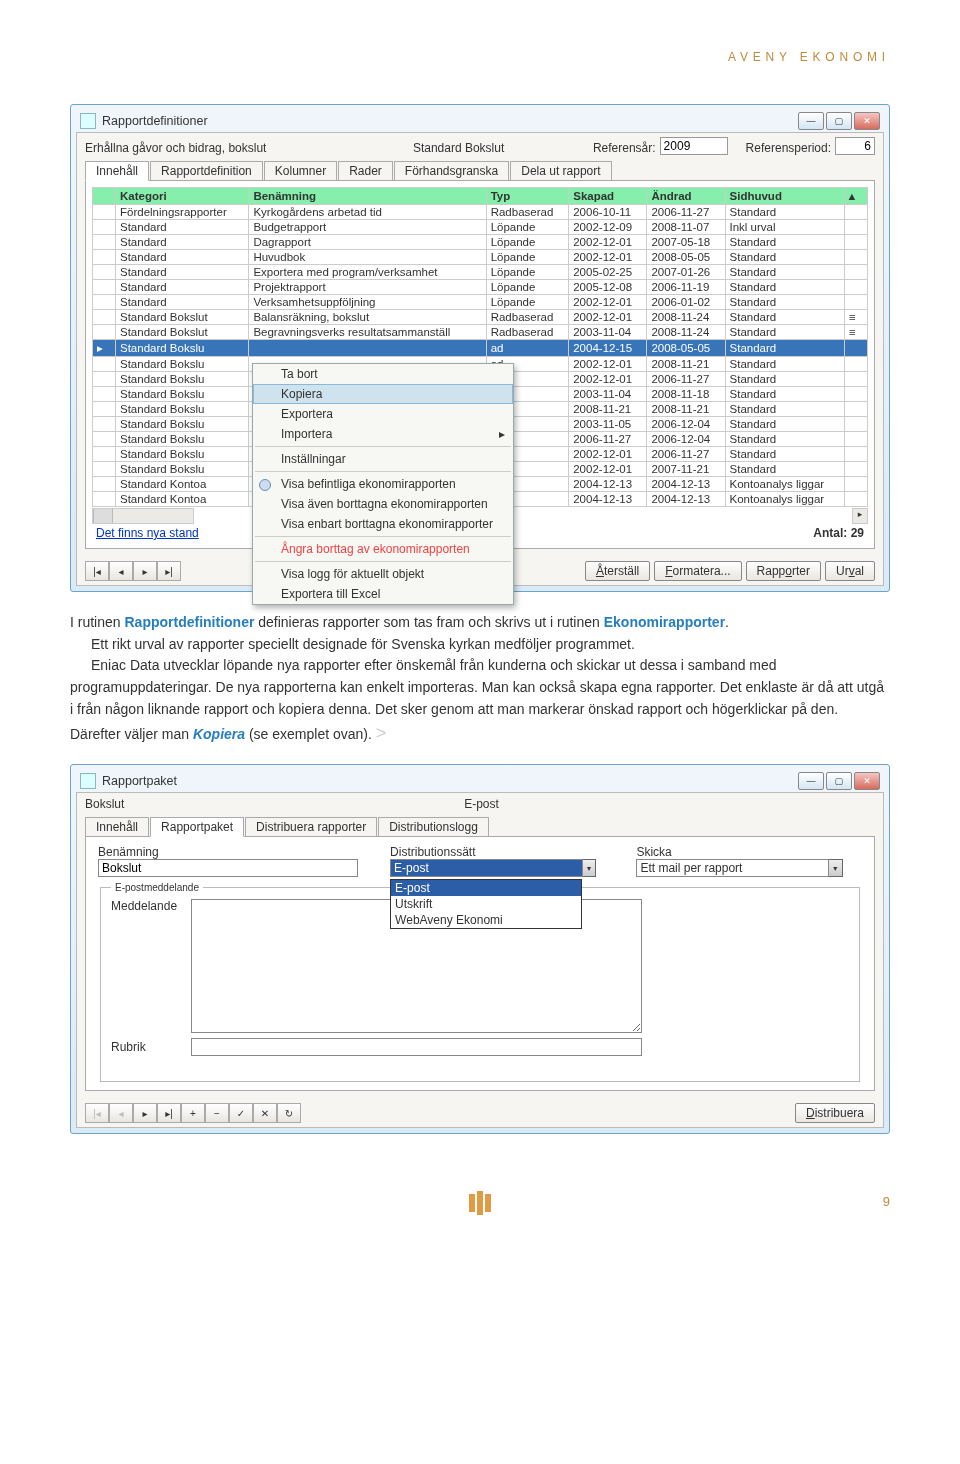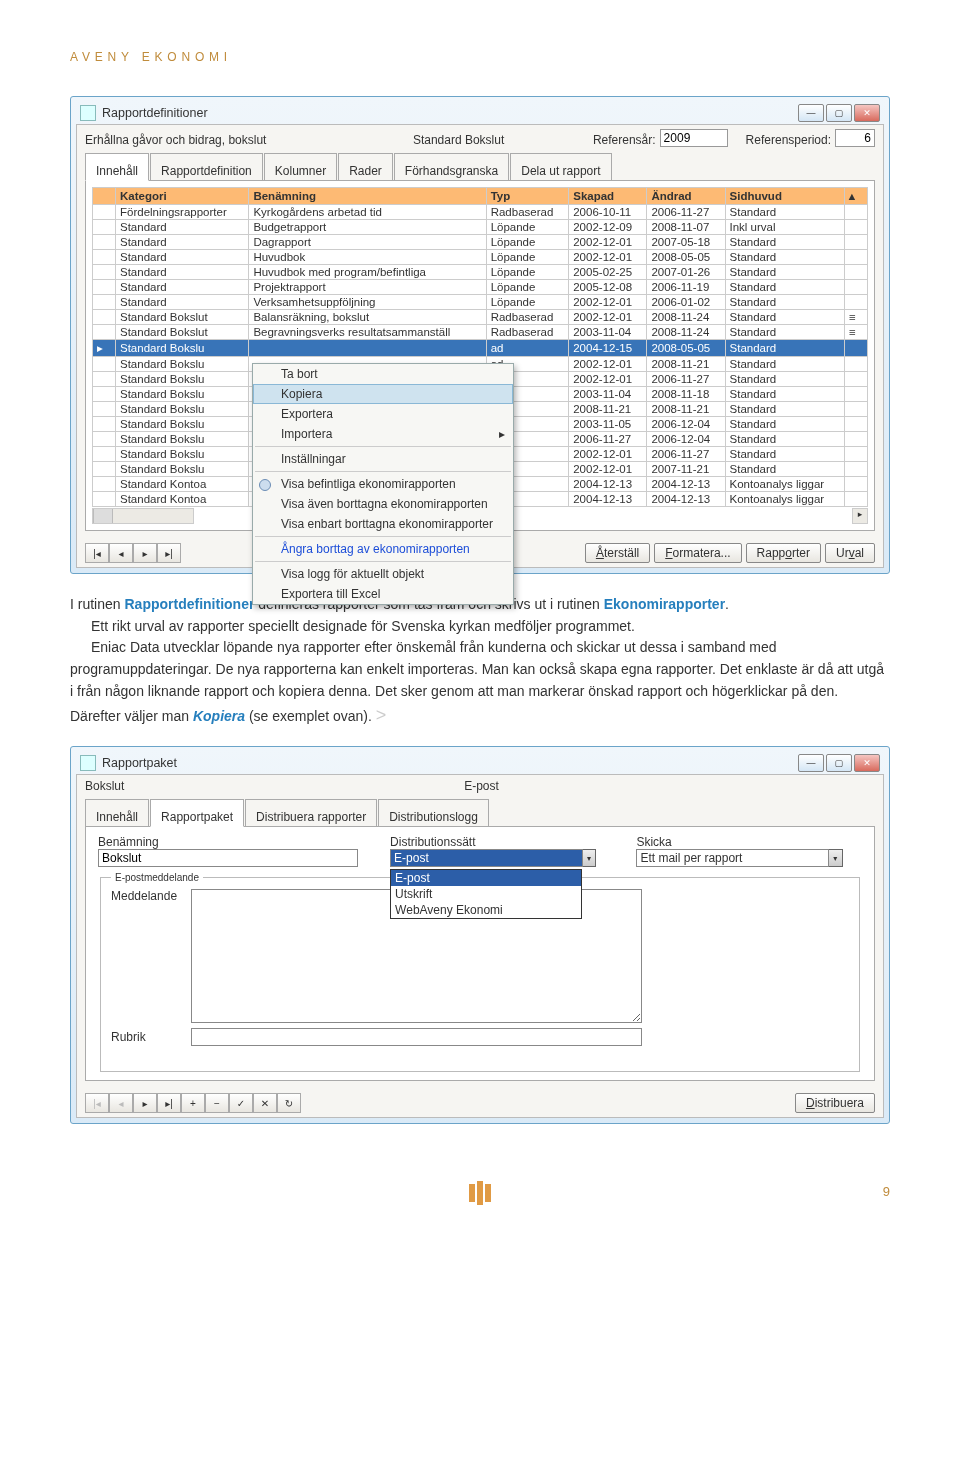--- a/index.html
+++ b/index.html
@@ -1,17 +1,17 @@
 <!DOCTYPE html>
 <html><head>
 <meta charset="utf-8">
 <style>
   body{margin:0;background:#fff;font-family:"Segoe UI",Tahoma,Arial,sans-serif;color:#333;font-size:13px;width:960px}
   .page{padding:50px 70px 20px}
-  .header{font-family:Arial;letter-spacing:0.4em;font-size:12px;text-align:left;color:#C08C3C;margin-bottom:32px}
+  .header{font-family:Arial;letter-spacing:0.4em;font-size:12px;text-align:right;color:#C08C3C;margin-bottom:40px}
   .para{font-size:14px;line-height:1.55;color:#333;margin-top:20px}
   .para b.link{color:#267fbd}
   .para b.emph{color:#267fbd;font-style:italic}
   .angle{color:#ccc;font-size:18px}
   .footer{display:flex;justify-content:center;margin-top:60px;position:relative}
   .pagenum{position:absolute;right:0;color:#C08C3C;font-size:13px}
   .logo{display:flex;gap:2px}
   .logo span{width:6px;height:18px;background:#E09A44;display:block}
   .logo span:nth-child(2){height:24px;margin-top:-3px}
   .logo span:nth-child(3){height:18px}
@@ -20,32 +20,32 @@
   .titlebar{display:flex;align-items:center;padding:2px 4px;gap:6px}
   .titlebar .appicon{background:#dff;width:14px;height:14px;border:1px solid #8bb}
   .titlebar .title{flex:1;font-size:12.5px;color:#333}
   .winbtns{display:flex;gap:2px}
   .winbtn{width:24px;height:16px;border:1px solid #888;border-radius:2px;background:linear-gradient(#fff,#d4e6f5);font-size:9px;display:flex;align-items:center;justify-content:center}
   .winbtn.close{background:linear-gradient(#f5c6c2,#d86a5d);color:#fff}
   .toprow{display:flex;align-items:flex-end;padding:4px 8px;font-size:12px}
   .toprow .lbl{margin-right:4px}
   .toprow input{font-size:12px;padding:1px 3px;border:1px solid #999;background:#fff}
   .tabs{display:flex;border-bottom:1px solid #aaa;margin:2px 8px 0;font-size:12px}
-  .tab{padding:10px 10px 2px;border:1px solid #aaa;border-bottom:none;background:#f6f5f2;margin-right:1px;position:relative}
+  .tab{padding:2px 10px 2px;border:1px solid #aaa;border-bottom:none;background:#f6f5f2;margin-right:1px;position:relative}
   .tab.active{background:#fff;z-index:2;border-bottom:1px solid #fff;margin-bottom:-1px}
   .tabwrap{border:1px solid #aaa;border-top:none;margin:0 8px 8px;background:#fff;padding:6px}
   table.grid{border-collapse:collapse;width:100%;font-size:11.5px}
   table.grid th,table.grid td{border:1px solid #ccc;padding:1px 4px;text-align:left;white-space:nowrap;overflow:hidden}
-  table.grid th{background:#fdba74}
+  table.grid th{background:#86efac}
   tr.sel td{background:#3874b8;color:#fff}
   .ctx{position:absolute;background:#f7f7f4;border:1px solid #9aa;box-shadow:2px 3px 6px rgba(0,0,0,0.3);font-size:12px;left:160px;top:176px;width:260px}
   .ctx .item{padding:3px 8px 3px 28px;position:relative}
   .ctx .item.hov{background:#cfe3ef;border:1px solid #8ab8d6;padding:2px 15px 2px 27px}
   .ctx .sep{height:1px;background:#ccc;margin:2px 2px}
-  .ctx .disabled{color:#1d4ed8}
+  .ctx .disabled{color:#ef4444}
   .ctx .arrow::after{content:"▸";position:absolute;right:8px}
   .ctx .check::before{content:"";position:absolute;left:6px;top:5px;width:10px;height:10px;border:1px solid #6b8db5;border-radius:50%;background:#cde}
   .gridwrap{position:relative}
   .sbars{display:flex;justify-content:space-between;margin-top:1px}
   .sb{background:#eceae4;border:1px solid #ccc;height:14px;flex:1;display:flex}
   .sb .th{width:18px;height:14px;background:#ddd;border-left:1px solid #bbb;border-right:1px solid #bbb}
   .bottomrow{display:flex;align-items:center;justify-content:space-between;padding:2px 4px;font-size:12px}
   .lnk{color:#0033cc;text-decoration:underline;font-size:12px}
   .btnrow{display:flex;gap:4px}
   .btn{border:1px solid #888;background:linear-gradient(#fff,#e8e6e0);padding:2px 10px;font-size:12px;border-radius:2px}
@@ -150,21 +150,21 @@
                   <td>Huvudbok</td>
                   <td>Löpande</td>
                   <td>2002-12-01</td>
                   <td>2008-05-05</td>
                   <td>Standard</td>
                   <td></td>
                 </tr>
                 <tr>
                   <td></td>
                   <td>Standard</td>
-                  <td>Huvudbok med program/befintliga</td>
+                  <td>Exportera med program/verksamhet</td>
                   <td>Löpande</td>
                   <td>2005-02-25</td>
                   <td>2007-01-26</td>
                   <td>Standard</td>
                   <td></td>
                 </tr>
                 <tr>
                   <td></td>
                   <td>Standard</td>
                   <td>Projektrapport</td>
@@ -336,20 +336,24 @@
           </div>
         </div>
         <div class="sbars">
           <div class="sb" style="max-width:100px">
               <div class="th"></div>
               <div style="flex:1"></div>
             </div>
           <div style="flex:1"></div>
           <div style="width:14px;height:14px;border:1px solid #ccc;background:#eceae4;font-size:9px;text-align:center">▸</div>
         </div>
+        <div class="bottomrow">
+          <span class="lnk">Det finns nya stand</span>
+          <span><span class="cnt">Antal:</span> <span class="cnt">29</span></span>
+        </div>
       </div>
       <div style="display:flex;align-items:center;justify-content:space-between;padding:4px 8px">
         <div class="nav">
           <div class="nb">|◂</div>
           <div class="nb">◂</div>
           <div class="nb">▸</div>
           <div class="nb">▸|</div>
         </div>
         <div class="btnrow">
           <div class="btn"><u>Å</u>terställ</div>

